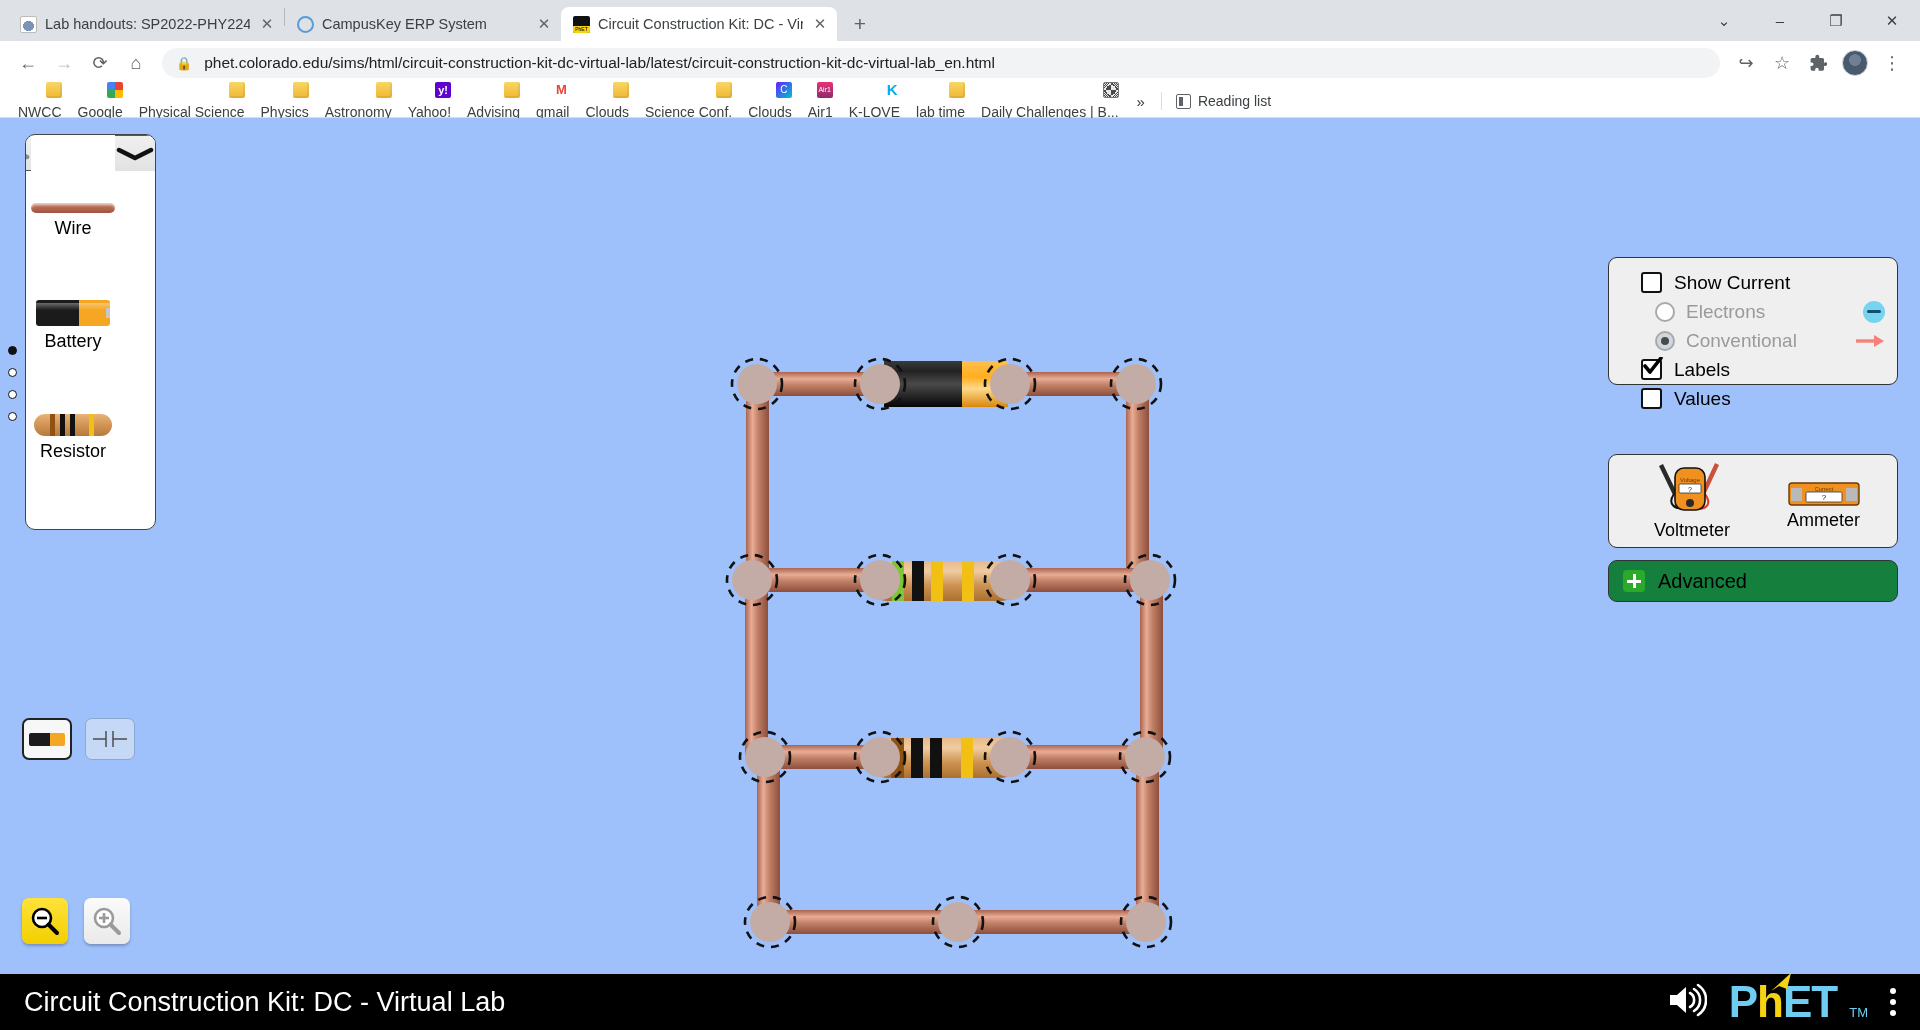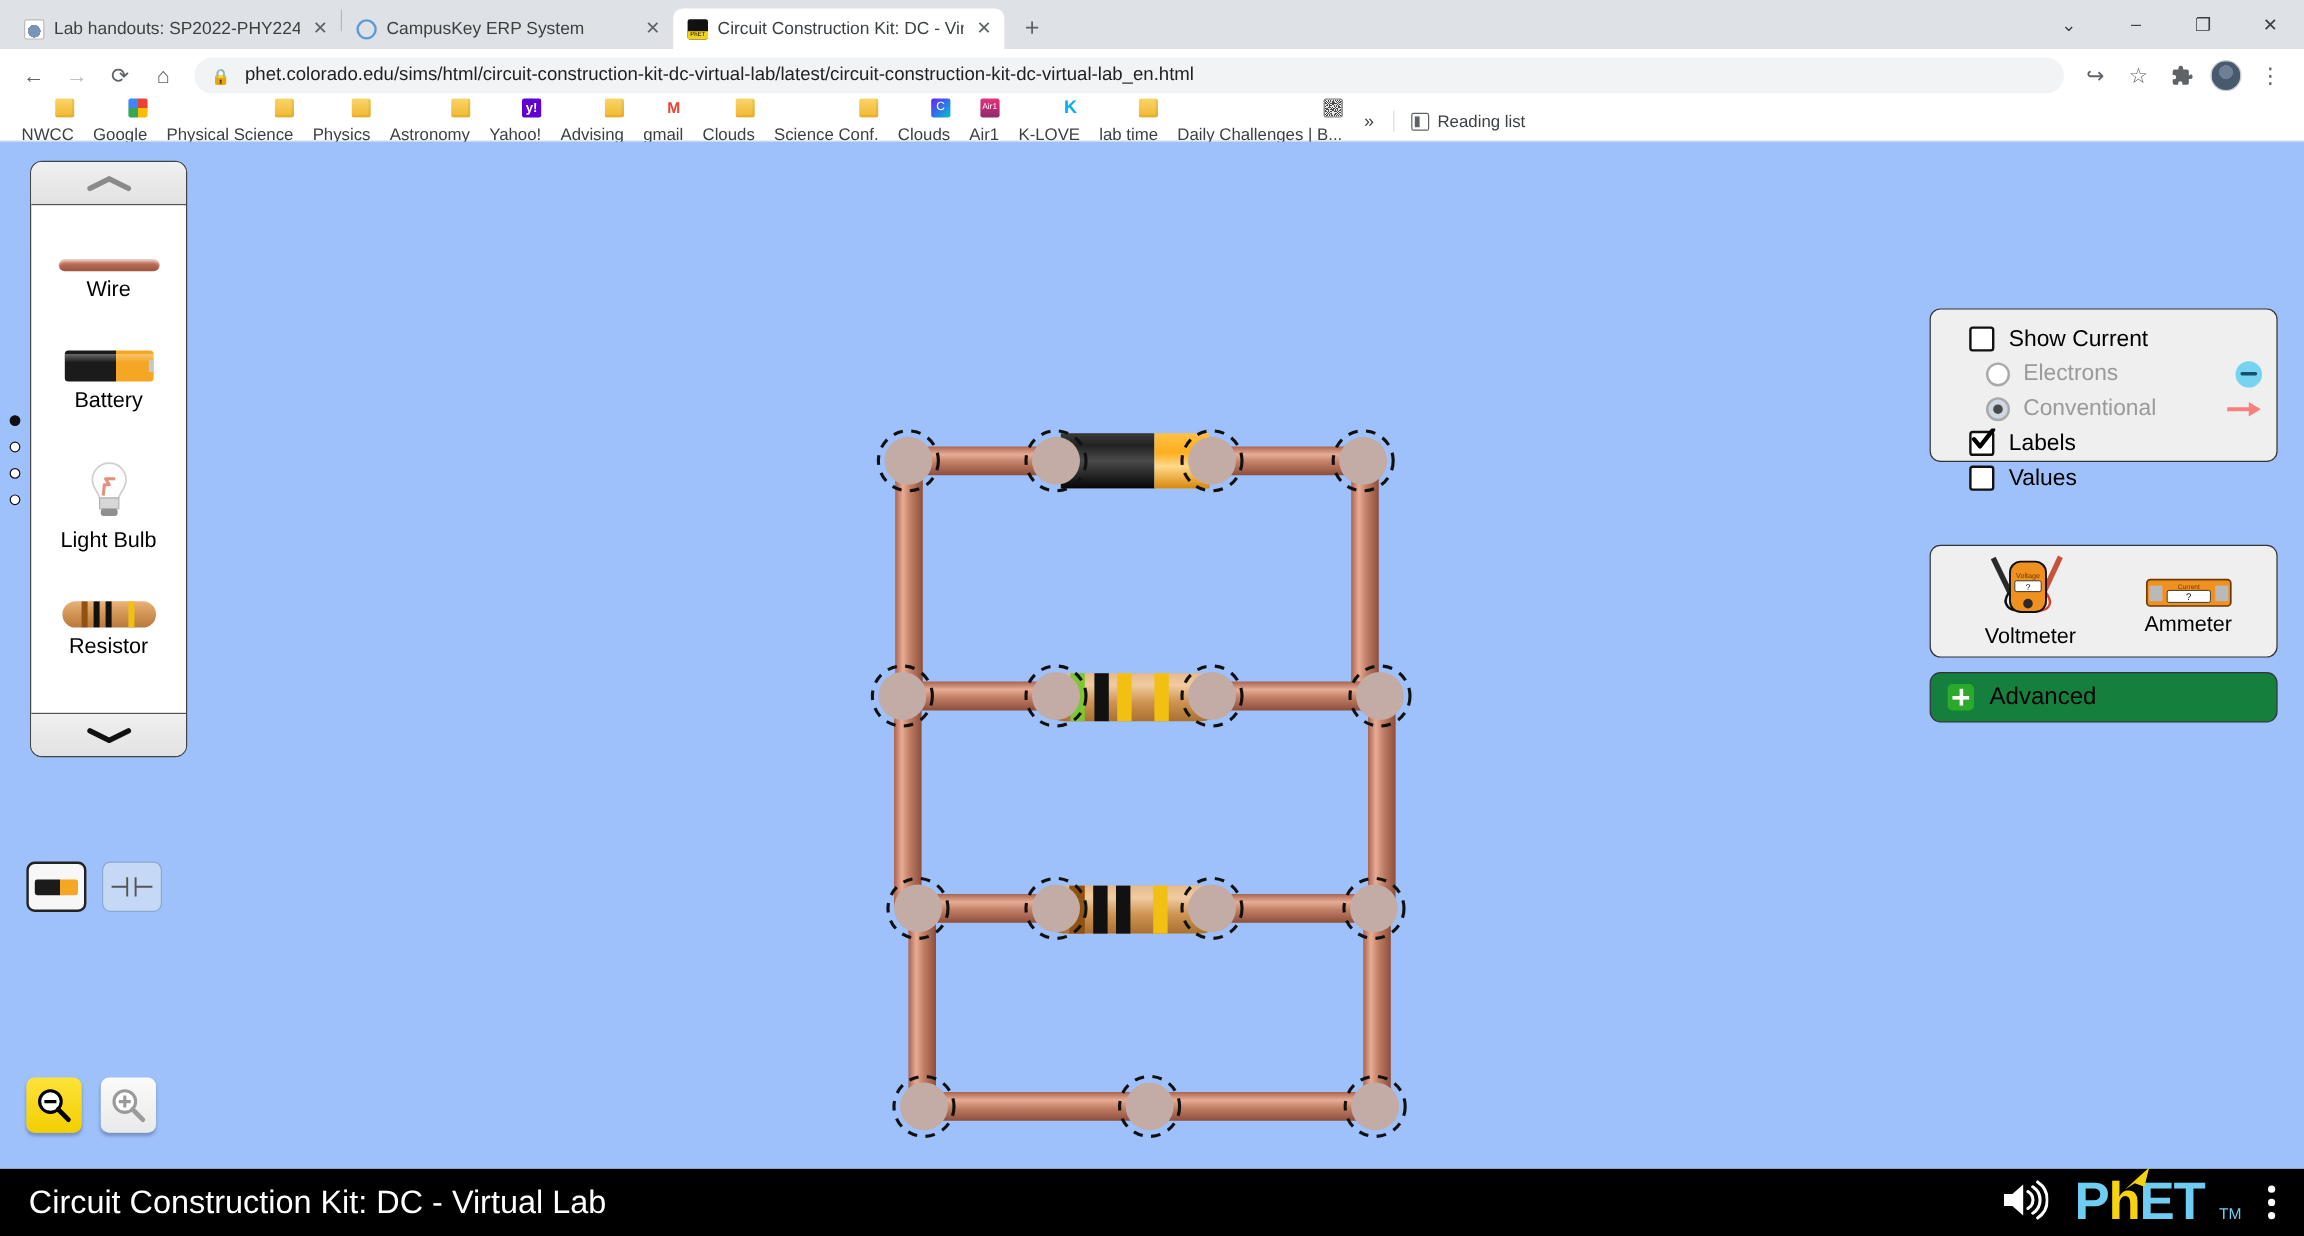--- a/index.html
+++ b/index.html
@@ -103,23 +103,23 @@
   .rl-ico:after { content:""; position:absolute; left:2px; top:2px; width:4px; height:9px; background:#5f6368;}
 
   
   .sim {
     position: absolute; left: 0; top: 118px; width: 1920px; height: 856px;
     background: #9ec1fc; overflow: hidden;
   }
 
   
   .toolbox {
-    position: absolute; left: 25px; top: 16px; width: 131px; height: 497px;
+    position: absolute; left: 25px; top: 16px; width: 131px; height: 396px;
     background: #ffffff; border: 1.5px solid #444; border-radius: 10px;
-    display: flex; flex-direction: column; overflow: hidden; justify-content: flex-end;
+    display: flex; flex-direction: row; overflow: hidden; justify-content: flex-end;
   }
   .carousel-btn {
     height: 36px; background: linear-gradient(#f0f0f0, #e2e2e2);
     border-bottom: 1.5px solid #555; display: flex; align-items: center; justify-content: center;
   }
   .carousel-btn.bottom { border-bottom: none; border-top: 1.5px solid #555; }
   .chev { width: 40px; height: 14px; }
   .tool-list { flex: 1 1 auto; display: flex; flex-direction: column;
                justify-content: space-evenly; align-items: center; padding: 6px 0; }
   .tool { display: flex; flex-direction: column; align-items: center; gap: 5px; width: 100%; }
@@ -484,31 +484,20 @@
         <div class="tool">
           <div class="ic-wire"></div>
           <div class="tname">Wire</div>
         </div>
 
         <div class="tool">
           <div class="ic-battery"></div>
           <div class="tname">Battery</div>
         </div>
 
-        <div class="tool">
-          <div class="ic-bulb">
-            <svg viewBox="0 0 46 52" width="46" height="52">
-              <path d="M23 3c9 0 14 7 14 14 0 7-5 10-6 15h-16c-1-5-6-8-6-15C9 10 14 3 23 3z" fill="#fdfdfd" stroke="#cfcfcf" stroke-width="1.4"></path>
-              <path d="M18 30 l1-9 h4 l-3-5 h8" fill="none" stroke="#e2907c" stroke-width="2.6" stroke-linejoin="round"></path>
-              <rect x="15" y="32" width="16" height="9" fill="#d7d7d7" stroke="#b3b3b3"></rect>
-              <rect x="16" y="41" width="14" height="6" rx="2" fill="#8f8f8f"></rect>
-            </svg>
-          </div>
-          <div class="tname">Light Bulb</div>
-        </div>
 
         <div class="tool">
           <div class="ic-resistor">
             <span style="left:16px;width:5px;background:#8f5212"></span>
             <span style="left:26px;width:5px;background:#111"></span>
             <span style="left:36px;width:5px;background:#111"></span>
             <span style="left:55px;width:5px;background:#f2c012"></span>
           </div>
           <div class="tname">Resistor</div>
         </div>

